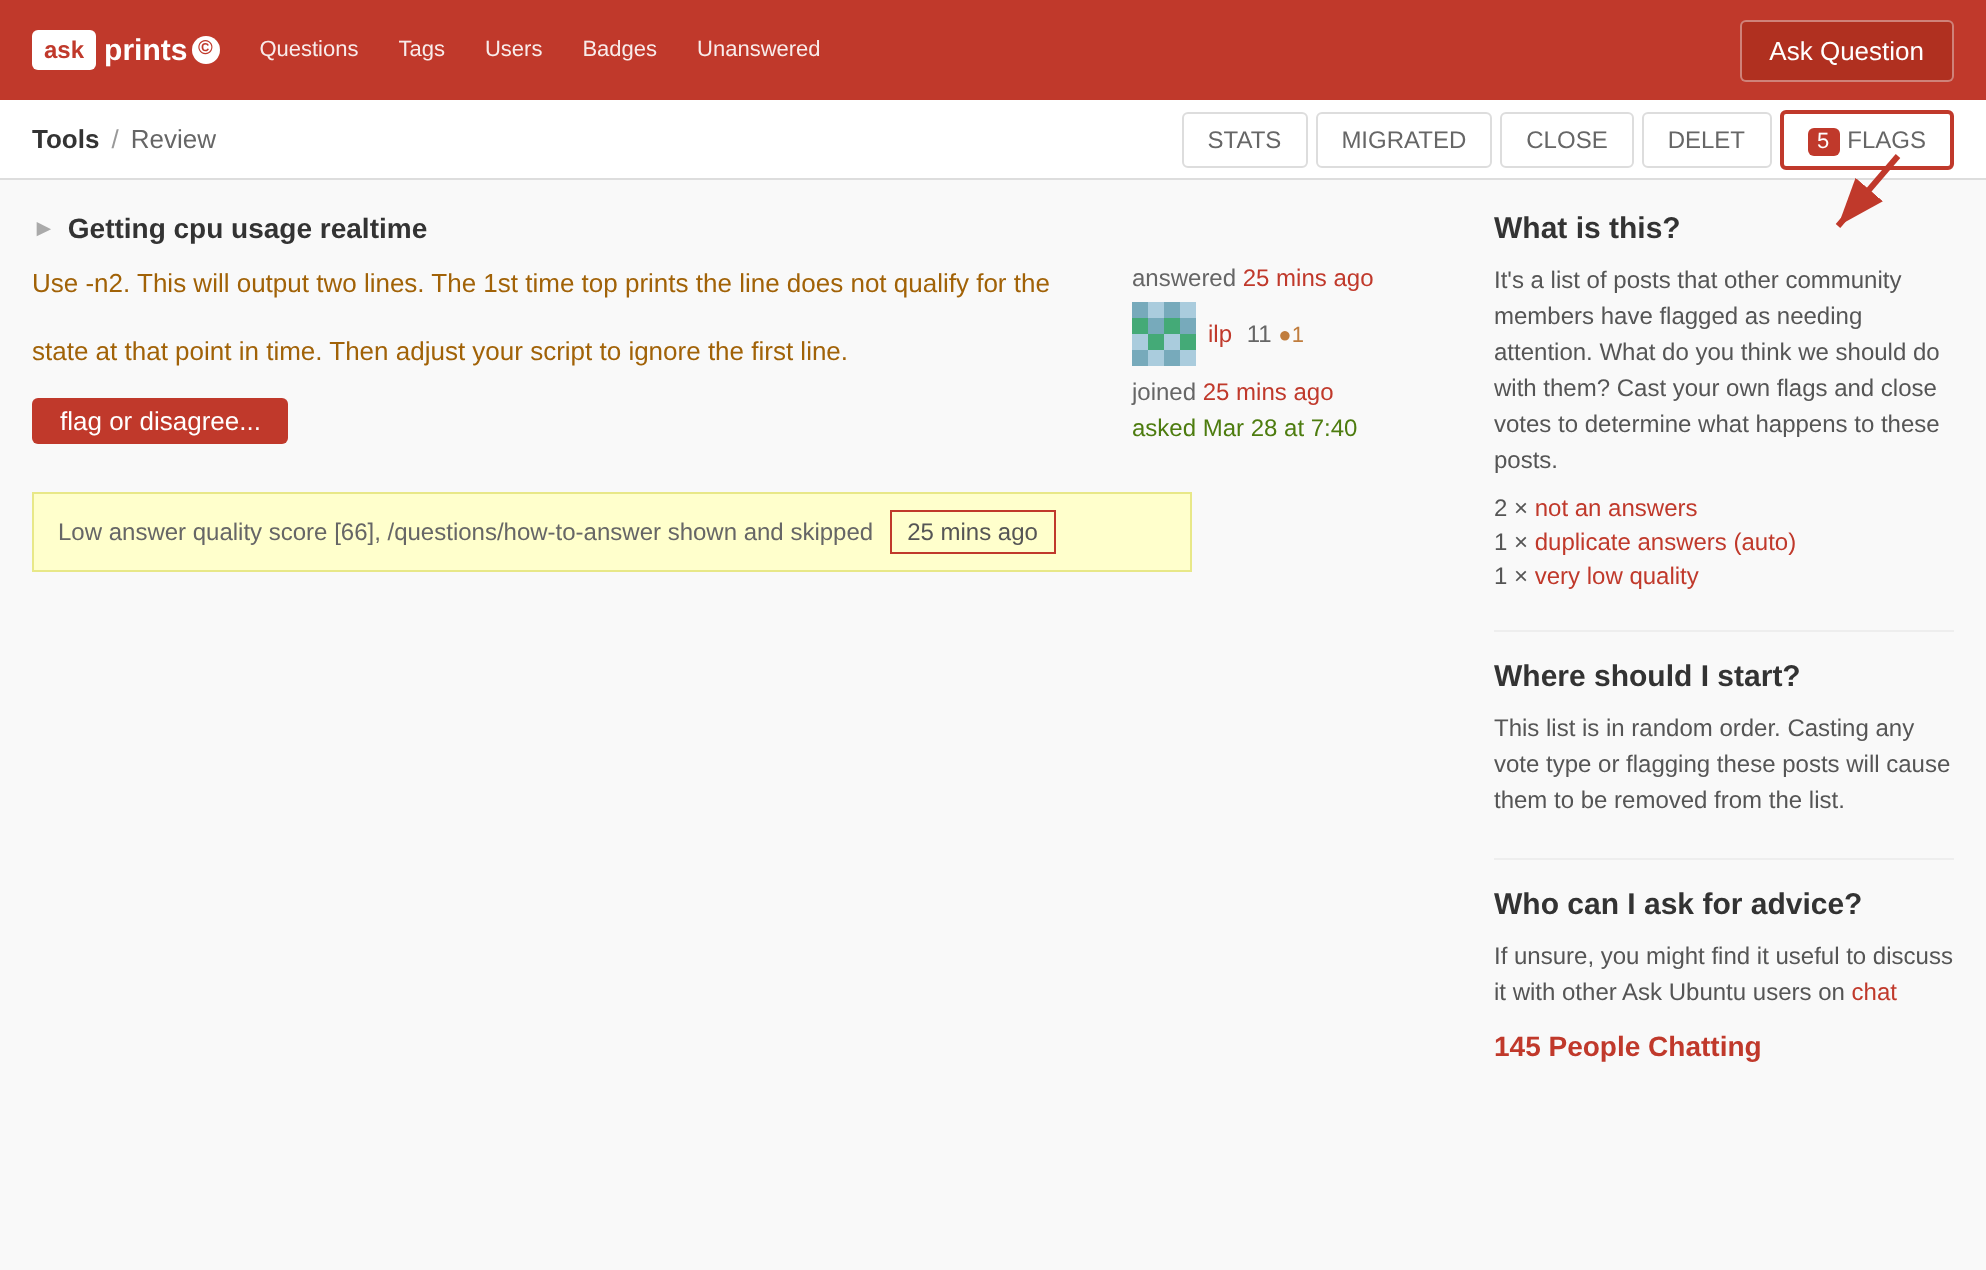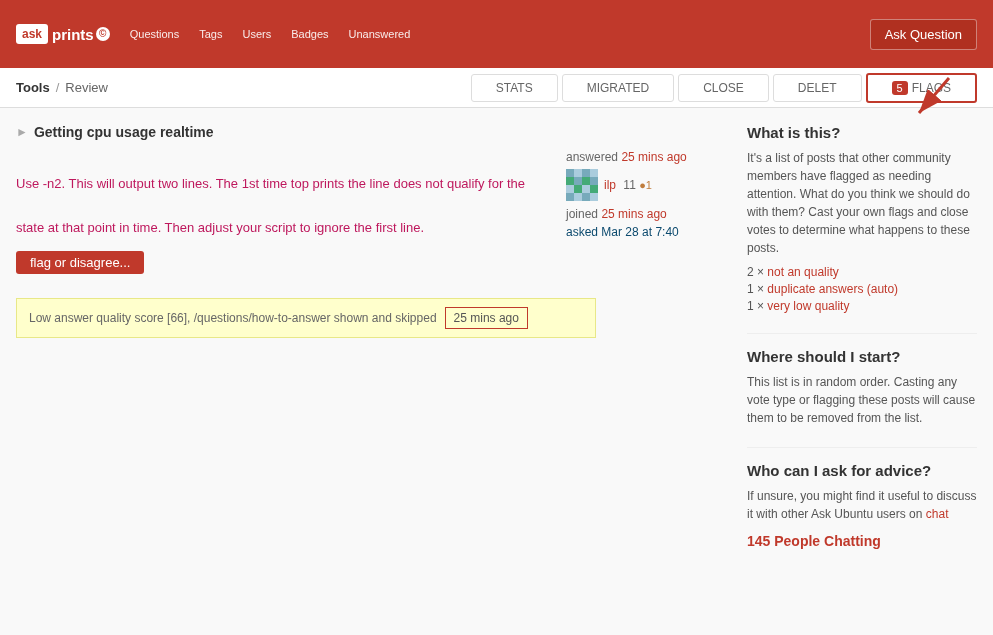--- a/index.html
+++ b/index.html
@@ -80,21 +80,21 @@
     }
     .breadcrumb-sep { color: #999; }
     .breadcrumb-current { color: #666; }
 
     .action-buttons {
       display: flex;
       gap: 4px;
       align-items: center;
     }
     .action-btn {
-      padding: 6px 24px;
+      padding: 6px 12px;
       font-size: 12px;
       cursor: pointer;
       border: 1px solid #ddd;
       background: white;
       color: #666;
       border-radius: 3px;
     }
     .flag-count {
       background: #c0392b;
       color: white;
@@ -127,26 +127,25 @@
       font-size: 12px;
     }
     .question-link {
       color: #333;
       font-weight: bold;
       font-size: 14px;
       text-decoration: none;
     }
 
     .answer-body {
-      color: #be185d;
+      color: #a16207;
       font-size: 13px;
       line-height: 1.5;
       margin-bottom: 14px;
       max-width: 520px;
-      margin-top: 24px;
     }
 
     .flag-disagree-btn {
       background: #c0392b;
       color: white;
       border: none;
       padding: 4px 14px;
       font-size: 13px;
       cursor: pointer;
       border-radius: 3px;
@@ -245,21 +244,21 @@
 
     
     .flags-highlighted {
       border: 2px solid #c0392b !important;
       background: white;
     }
   </style>
 </head>
 <body>
 
-<nav style="background:#c0392b; display:flex; align-items:center; padding:0 16px; height:68px;">
+<nav style="background:#c0392b; display:flex; align-items:center; padding:0 16px; height:50px;">
   <div class="logo-area">
     <span class="logo-box">ask</span>
     <span class="logo-text">prints</span>
     <span class="logo-circle">©</span>
   </div>
   <div class="nav-links">
     <a class="nav-link">Questions</a>
     <a class="nav-link">Tags</a>
     <a class="nav-link">Users</a>
     <a class="nav-link">Badges</a>
@@ -326,42 +325,42 @@
           <div>
             <a style="color:#c0392b; text-decoration:none; font-size:12px;">ilp</a>
             <span style="color:#666; margin-left:4px;">11</span>
             <span style="color:#c07d3e; font-size:11px;">●1</span>
           </div>
         </div>
         <div>
           <span style="color:#666;">joined</span>
           <span style="color:#c0392b;">25 mins ago</span>
         </div>
-        <div style="color:#0c4a6e; margin-top:4px;">asked Mar 28 at 7:40</div>
+        <div style="color:#4d7c0f; margin-top:4px;">asked Mar 28 at 7:40</div>
       </div>
     </div>
 
     <div class="answer-meta">
       <span>Low answer quality score [66], /questions/how-to-answer shown and skipped</span>
       <span class="time-badge">25 mins ago</span>
     </div>
 
   </div>
 
   <div class="right-sidebar">
 
     <div class="sidebar-section">
       <div class="sidebar-heading">What is this?</div>
       <p class="sidebar-text">It's a list of posts that other community members have flagged as needing attention. What do you think we should do with them? Cast your own flags and close votes to determine what happens to these posts.</p>
 
       <ul class="flag-list">
         <li>
           <span>2 × </span>
           <span> </span>
-          <a>not an quality</a>
+          <a>not an answers</a>
         </li>
         <li>
           <span>1 × </span>
           <span> </span>
           <a>duplicate answers (auto)</a>
         </li>
         <li>
           <span>1 × </span>
           <span> </span>
           <a>very low quality</a>

